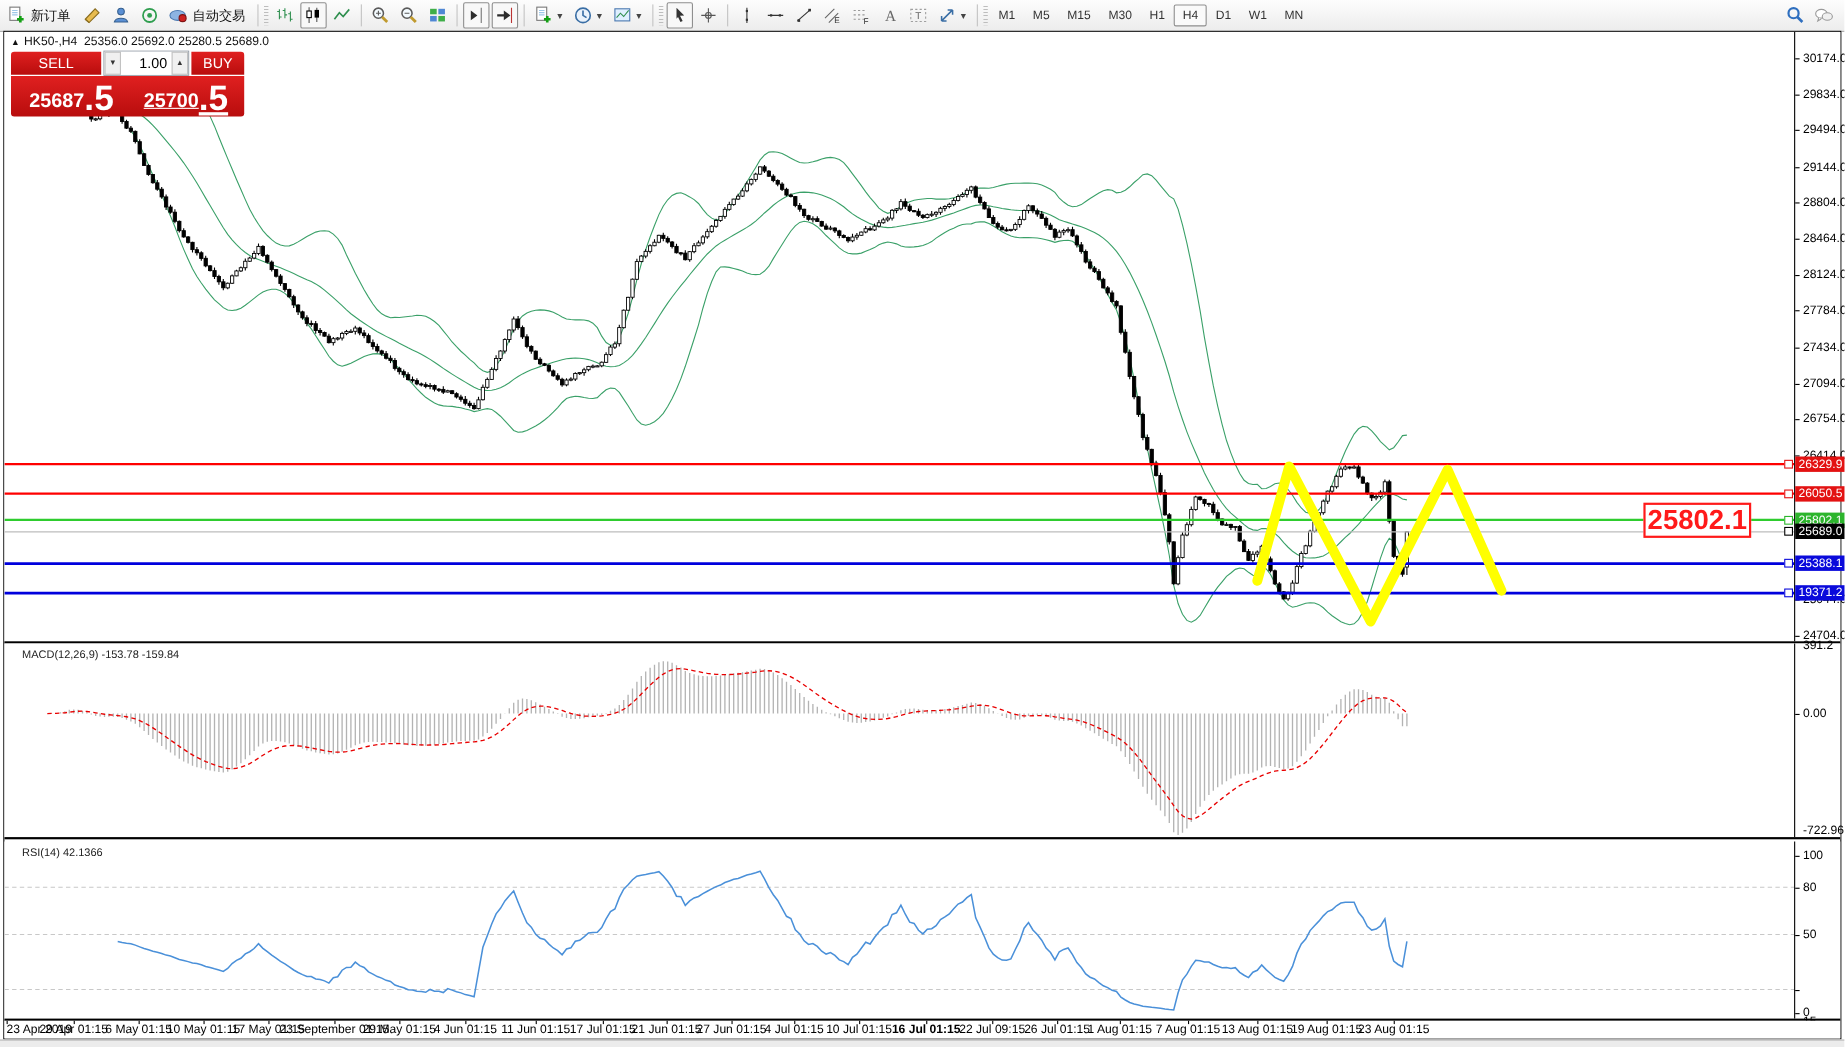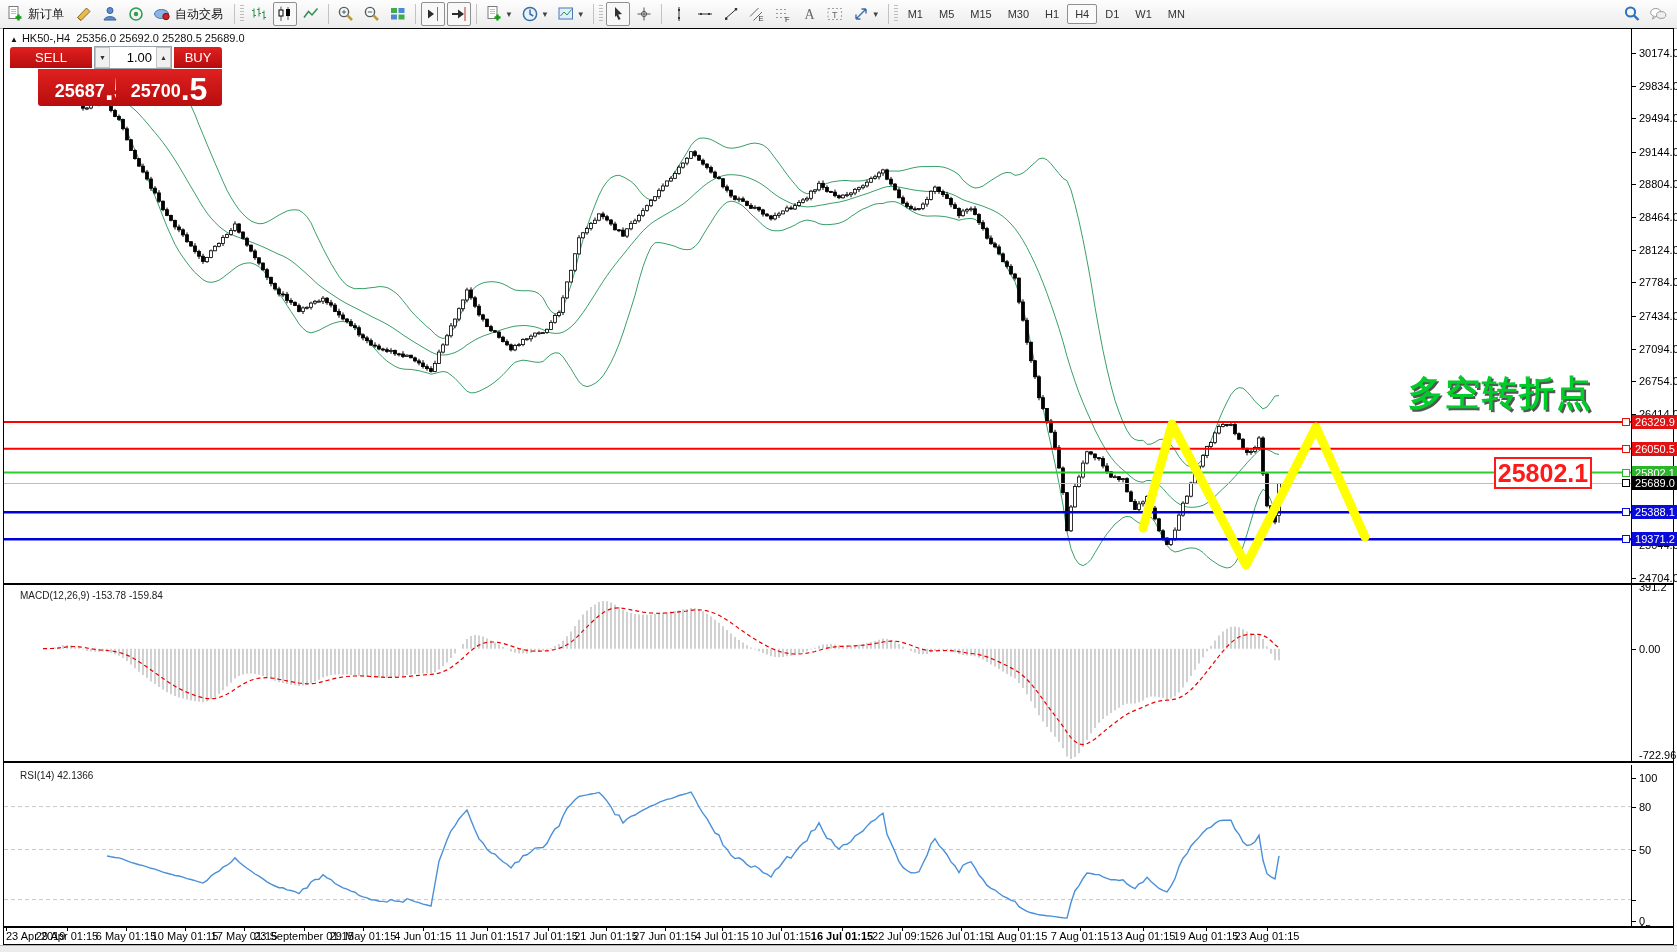--- a/index.html
+++ b/index.html
@@ -37,22 +37,22 @@
   .trade-panel{position:absolute;left:6px;top:17px;width:212px;height:60px;}
   .tp-red{background:linear-gradient(#e02020,#b80d0d);color:#fff;}
   .tp-sell-btn{position:absolute;left:0;top:1px;width:82px;height:21px;border-radius:3px 0 0 0;font-size:13px;display:flex;align-items:center;justify-content:center;}
   .tp-buy-btn{position:absolute;left:164px;top:1px;width:48px;height:21px;border-radius:0 3px 0 0;font-size:13px;display:flex;align-items:center;justify-content:center;}
   .tp-spin{position:absolute;left:84px;top:0;width:78px;height:23px;background:#fff;border:1px solid #9aa2ac;box-sizing:border-box;display:flex;}
   .tp-spin-btn{width:16px;height:100%;background:#f0f0f0;border:1px solid #c2c2c2;box-sizing:border-box;font-size:7px;color:#333;display:flex;align-items:center;justify-content:center;}
   .tp-spin input{flex:1;border:none;outline:none;font-size:13px;text-align:right;padding-right:4px;width:40px;font-family:inherit;}
   .tp-price{position:absolute;top:23px;height:37px;display:flex;align-items:flex-end;justify-content:center;border-radius:0 0 3px 3px;}
   .tp-price .main{font-size:18px;font-weight:bold;line-height:30px;}
   .tp-price .big{font-size:32px;font-weight:bold;line-height:34px;}
-  .tp-price-sell{left:0;width:110px;margin-left:28px;}
-  .tp-price-buy{left:106px;width:106px;}
+  .tp-price-sell{left:0;width:110px;}
+  .tp-price-buy{left:106px;width:106px;text-decoration:underline;}
   
   .cn-note{position:absolute;left:1404px;top:341px;font-size:35px;font-weight:bold;color:#00cc2a;text-shadow:2px 2px 0 #555;white-space:nowrap;letter-spacing:2px;}
   .price-note{position:absolute;left:1490px;top:428px;width:94px;height:28px;border:2px solid #ff1a1a;background:#fff;color:#ff1a1a;font-size:25px;line-height:28px;text-align:center;font-weight:bold;}
   .bottom-strip{position:absolute;left:0;top:945px;width:1677px;height:7px;background:#ececec;border-top:1px solid #b5b5b5;box-sizing:border-box;}
 </style>
 </head>
 <body>
 <div id="app">
 
   <div class="toolbar" id="toolbar">
@@ -920,21 +920,20 @@
           <span class="main">25687</span>
             <span class="big">.5</span>
         </div>
         <div class="tp-price tp-price-buy tp-red">
           <span class="main">25700</span>
             <span class="big">.5</span>
         </div>
       </div>
 
       
-      <div class="cn-note">多空转折点</div>
       <div class="price-note">25802.1</div>
       <div id="mainAxisLabels">
           <div class="tick-mark" style="top: 24px;"></div>
           <div class="tick-label" style="top: 24px;">30174.0</div>
           <div class="tick-mark" style="top: 56.6325px;"></div>
           <div class="tick-label" style="top: 56.6325px;">29834.0</div>
           <div class="tick-mark" style="top: 89.2651px;"></div>
           <div class="tick-label" style="top: 89.2651px;">29494.0</div>
           <div class="tick-mark" style="top: 122.857px;"></div>
           <div class="tick-label" style="top: 122.857px;">29144.0</div>

